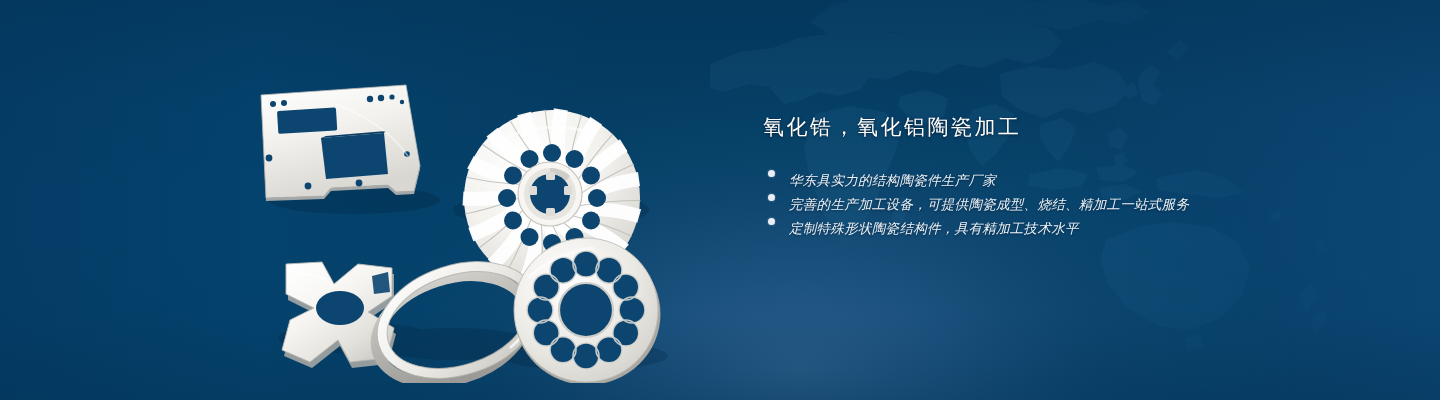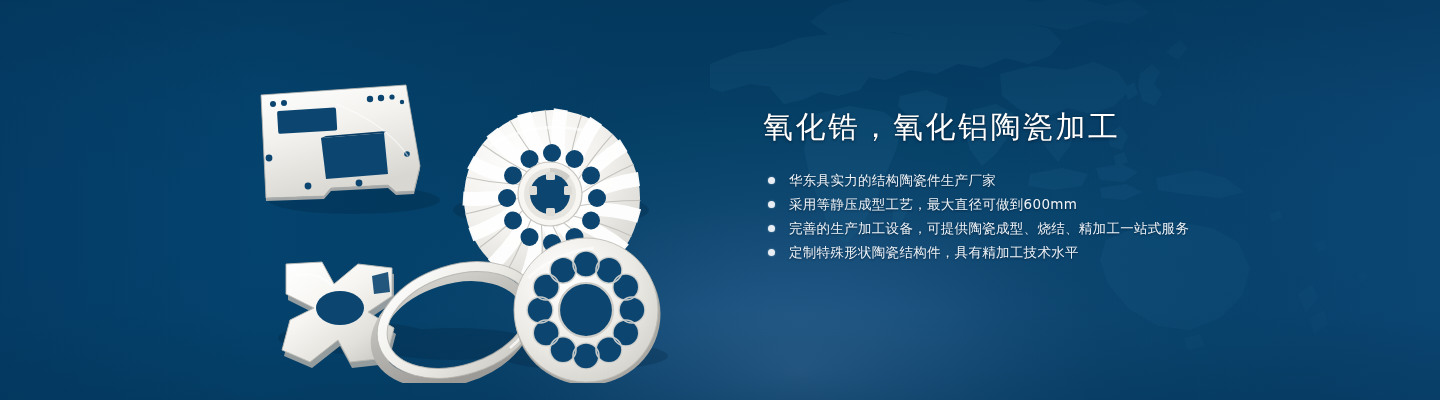--- a/index.html
+++ b/index.html
@@ -57,38 +57,39 @@
   }
   #products svg { display:block; width:460px; height:345px; }
 
   
   #textblock {
     position:absolute;
     left:763px; top:108px;
     width:600px;
   }
   #title {
-    font-size:30px;
+    font-size:21px;
     line-height:38px;
     color:#ffffff;
     letter-spacing:2.5px;
     font-weight:400;
     text-shadow:0 1px 3px rgba(0,20,40,0.65), 0 0 1px rgba(0,0,0,0.4);
     white-space:nowrap;
   }
   #bullets {
     margin-top:24px;
     list-style:none;
   }
   #bullets li {
     display:flex;
-    align-items:center;
+    align-items:flex-start;
     height:21px;
     margin-bottom:3px;
     white-space:nowrap;
+    font-style:italic;
   }
   .dot {
     flex:0 0 auto;
     width:7px; height:7px;
     border-radius:50%;
     background:#e8eef3;
     margin-left:5px;
     margin-right:14px;
     box-shadow:0 0 2px rgba(255,255,255,0.45);
   }
@@ -432,24 +433,20 @@
   <div id="textblock">
     <div id="title">氧化锆，氧化铝陶瓷加工</div>
 
     <ul id="bullets">
       <li>
         <span class="dot"></span>
         <span class="btext">华东具实力的结构陶瓷件生产厂家</span>
       </li>
       <li>
         <span class="dot"></span>
-        <span class="btext">采用等静压成型工艺，最大直径可做到600mm</span>
-      </li>
-      <li>
-        <span class="dot"></span>
         <span class="btext">完善的生产加工设备，可提供陶瓷成型、烧结、精加工一站式服务</span>
       </li>
       <li>
         <span class="dot"></span>
         <span class="btext">定制特殊形状陶瓷结构件，具有精加工技术水平</span>
       </li>
     </ul>
   </div>
 
 </div>

